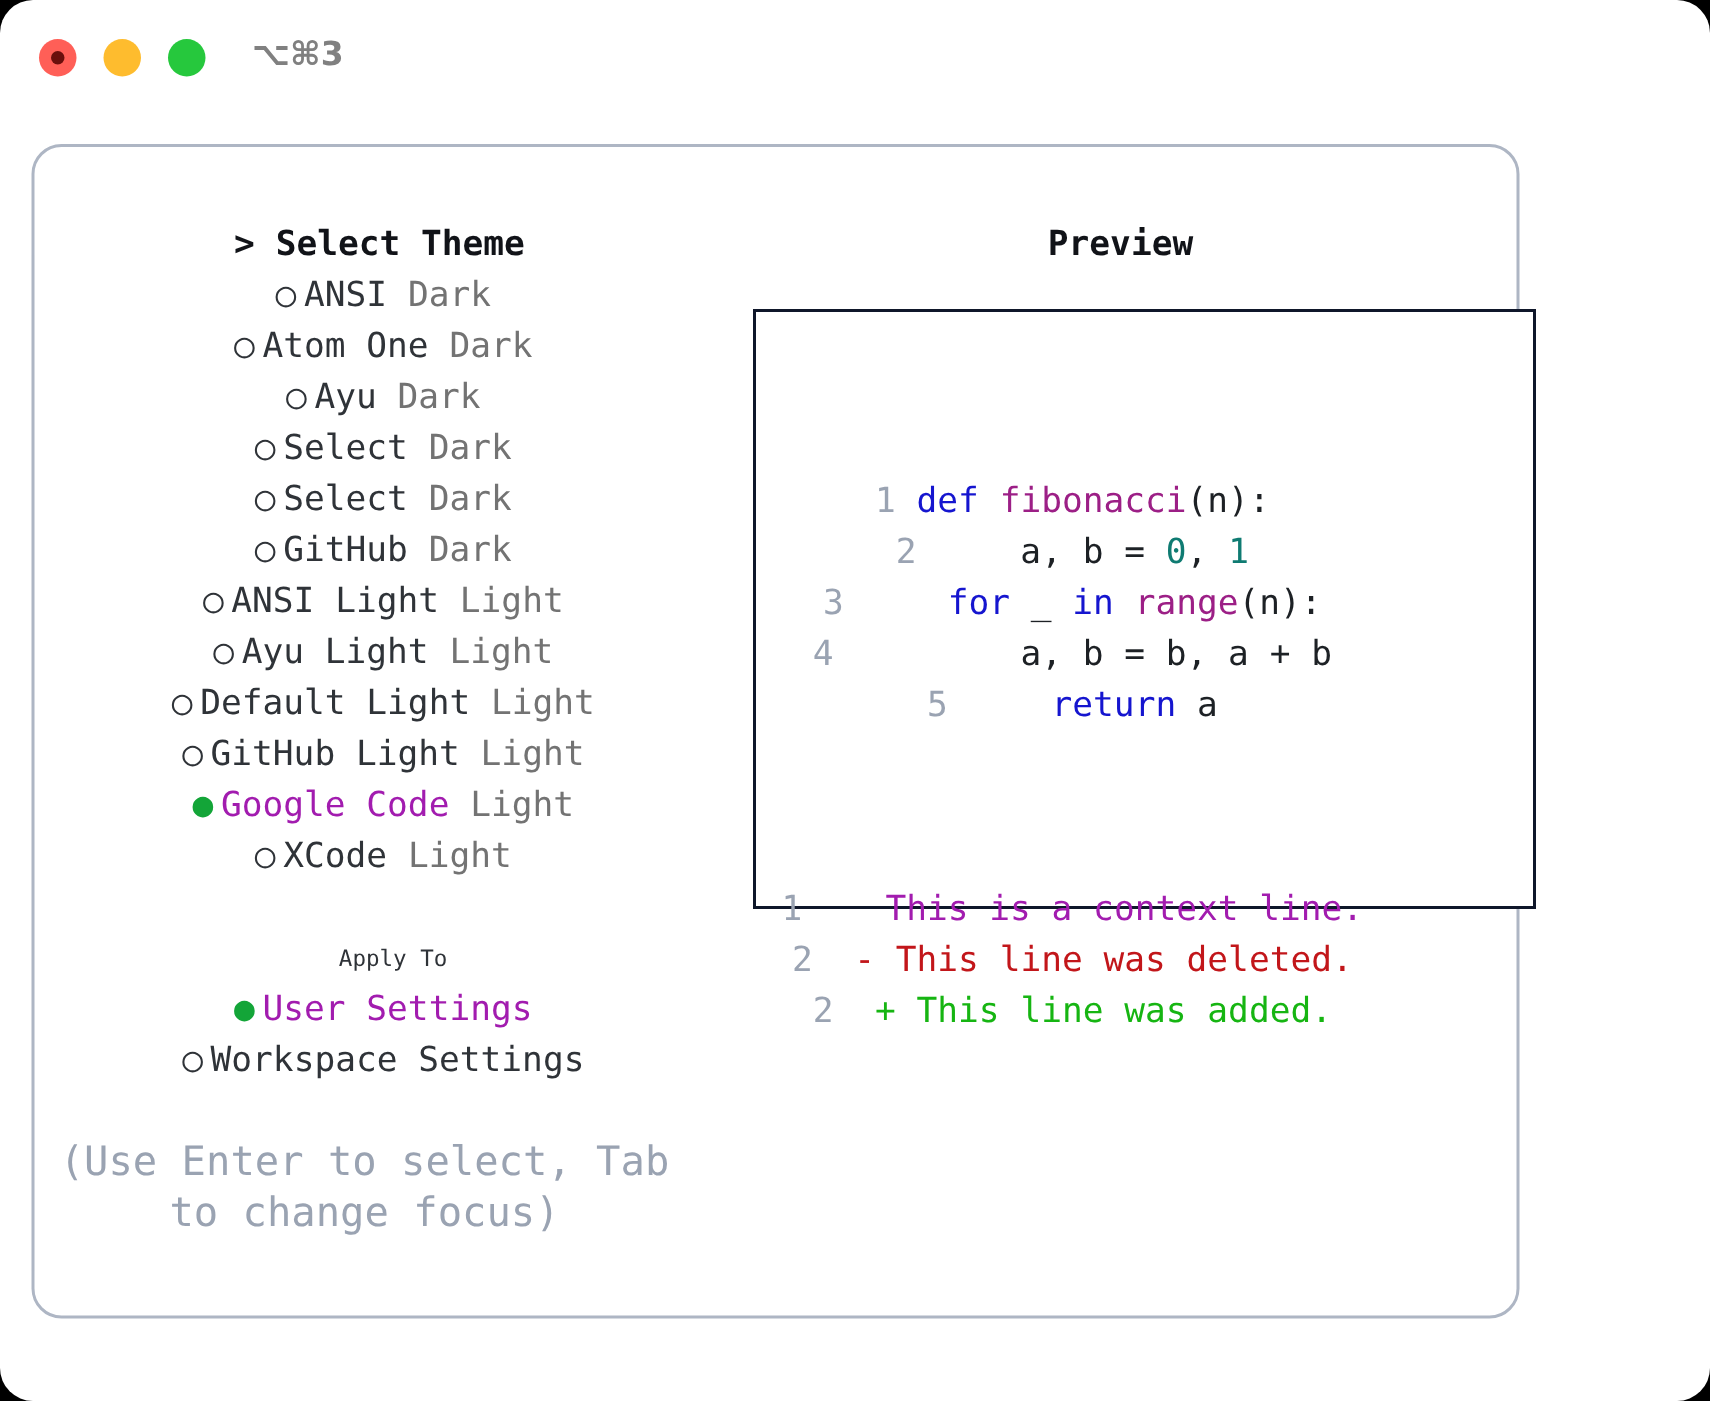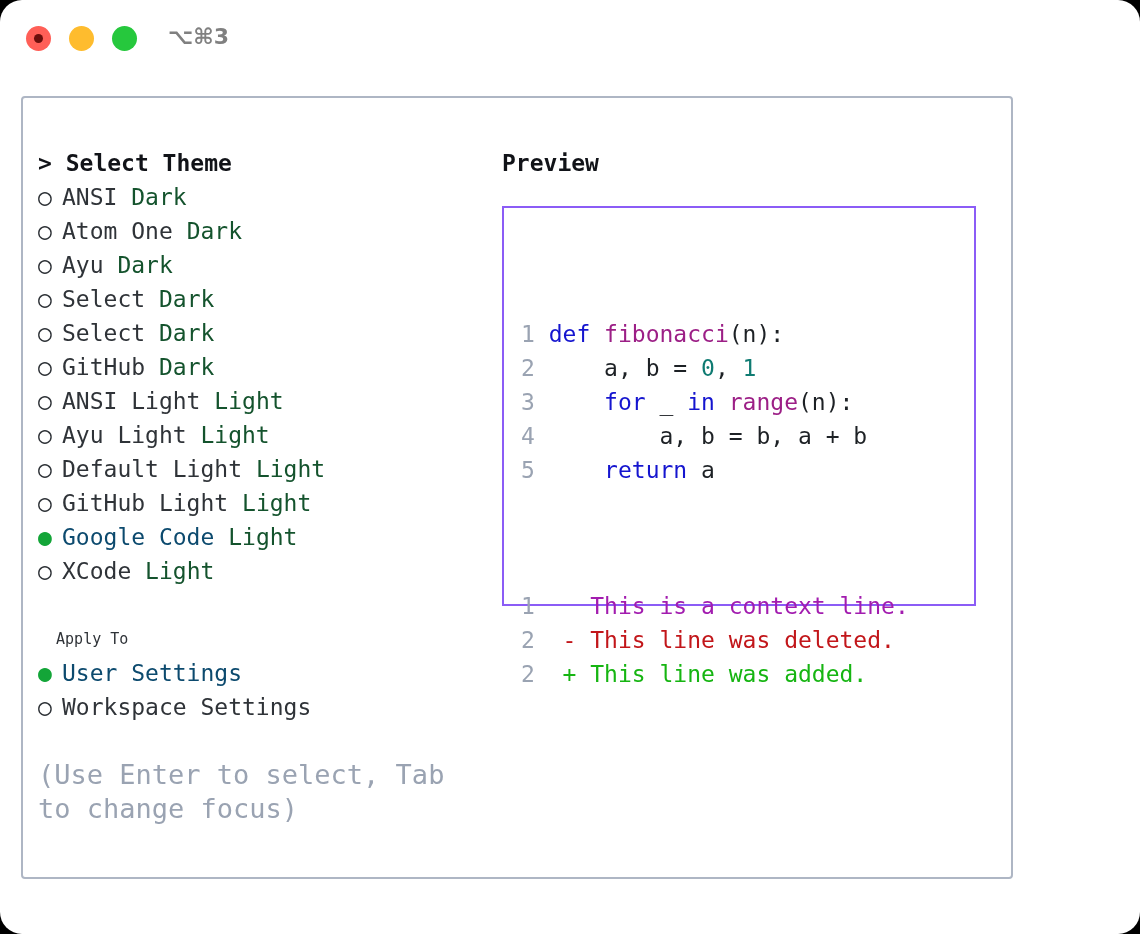--- a/index.html
+++ b/index.html
@@ -69,23 +69,24 @@
   }
 
   
   .panel {
     position: absolute;
     left: 21px;
     top: 96px;
     width: 992px;
     height: 783px;
     border: 2px solid #aeb6c4;
-    border-radius: 4px;
+    border-radius: 20px;
     box-sizing: border-box;
     background: #ffffff;
+    text-align: center;
   }
 
   .cols {
     position: absolute;
     left: 0; top: 0;
     width: 100%; height: 100%;
   }
 
   
   .left-col {
@@ -103,23 +104,23 @@
   .row.header {
     font-weight: bold;
     color: #111318;
   }
   .bullet {
     display: inline-block;
     width: 24px;
     color: #2f3338;
   }
   .bullet.on  { color: #13a538; }
-  .label.sel  { color: #0c4a6e; }
+  .label.sel  { color: #a21caf; }
   .tag {
-    color: #14532d;
+    color: #737373;
   }
   .section-title {
     font-size: 15px;
     line-height: 34px;
     white-space: pre;
     color: #2f3338;
     margin-top: 34px;
   }
   .hint {
     margin-top: 34px;
@@ -139,23 +140,23 @@
   }
   .preview-title {
     font-size: 23px;
     line-height: 34px;
     font-weight: bold;
     color: #111318;
     white-space: pre;
   }
   .preview-box {
     margin-top: 26px;
-    width: 474px;
+    width: 522px;
     height: 400px;
-    border: 2px solid #8b5cf6;
+    border: 2px solid #0f172a;
     box-sizing: border-box;
     background: #ffffff;
     position: relative;
   }
   .code {
     position: absolute;
     left: 17px;
     top: 41px;
     font-size: 23px;
     line-height: 34px;

